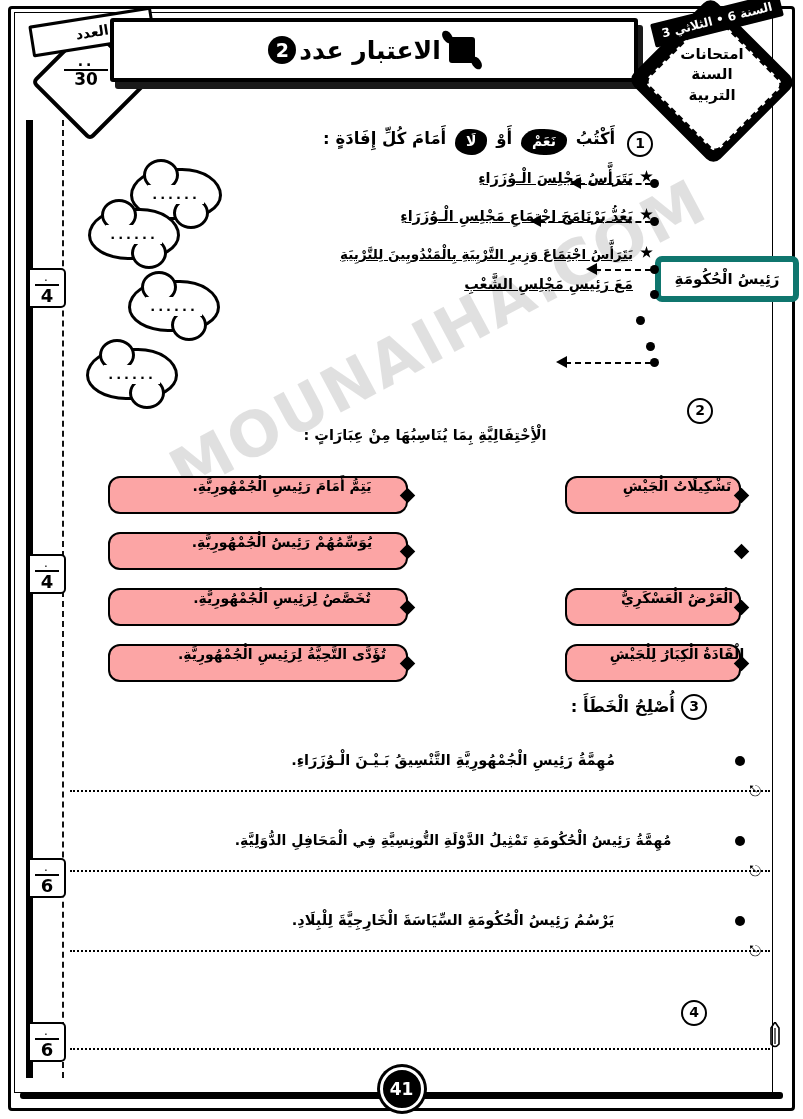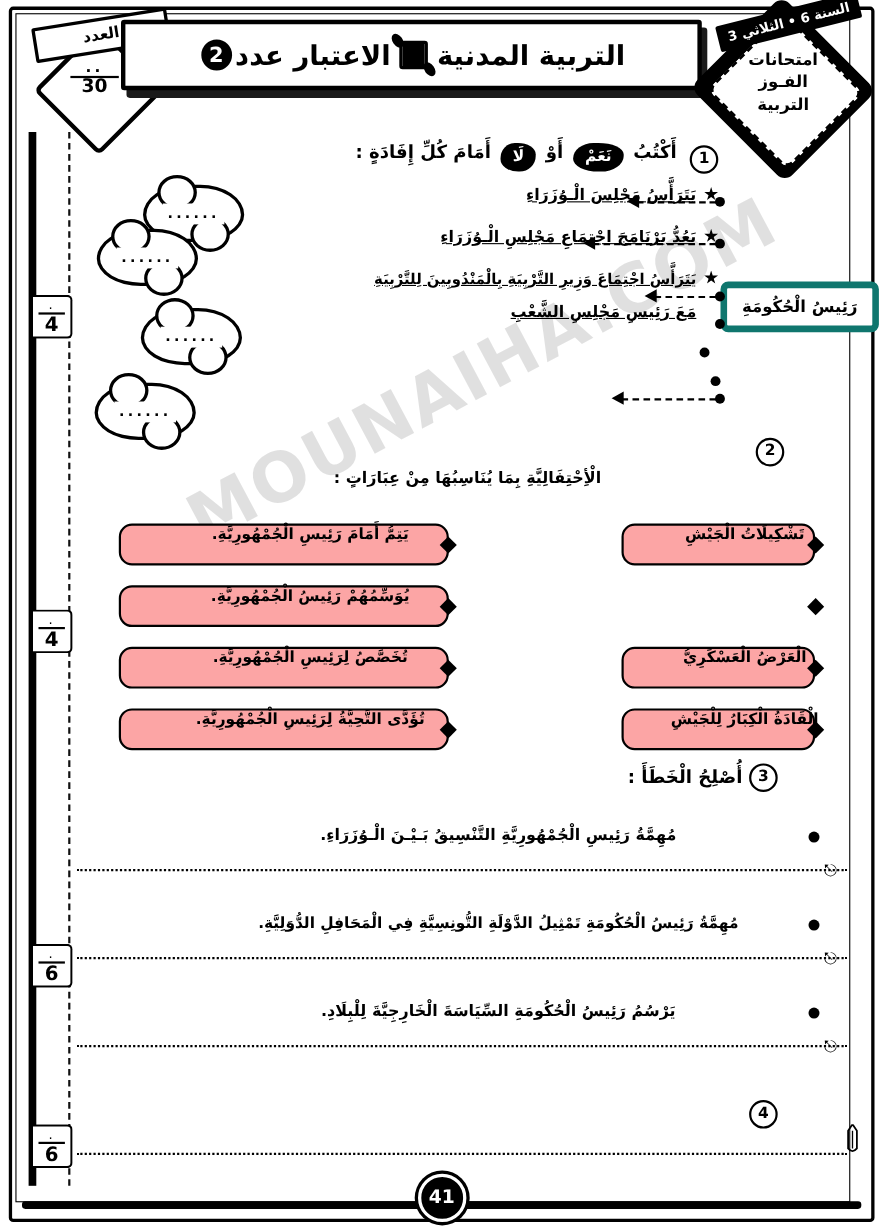--- a/index.html
+++ b/index.html
@@ -223,33 +223,32 @@
     <div class="score-ribbon">
       <span>العدد</span>
     </div>
     <div class="score-frac">
       <div class="score-dots">..</div>
       <div><span class="den">30</span></div>
     </div>
   </div>
 
   <div class="title-banner">
-    <span class="t-txt">التربية المدنية</span>
     <span class="title-orn"></span>
     <span class="t-txt">الاعتبار عدد</span>
     <span class="num-circle">2</span>
   </div>
 
   <div class="brand-badge">
     <div class="brand-black"></div>
     <div class="brand-white"></div>
     <div class="brand-ribbon">السنة 6 • الثلاثي 3</div>
     <div class="brand-text">
       <div>امتحانات</div>
-      <div>الفـوز</div>
+      <div>السنة</div>
       <div>التربية</div>
     </div>
   </div>
 </div>
 
 <div class="m-score" style="top:268px">
   <div class="sd">.</div>
   <div class="sv">4</div>
 </div>
 <div class="m-score" style="top:554px">

